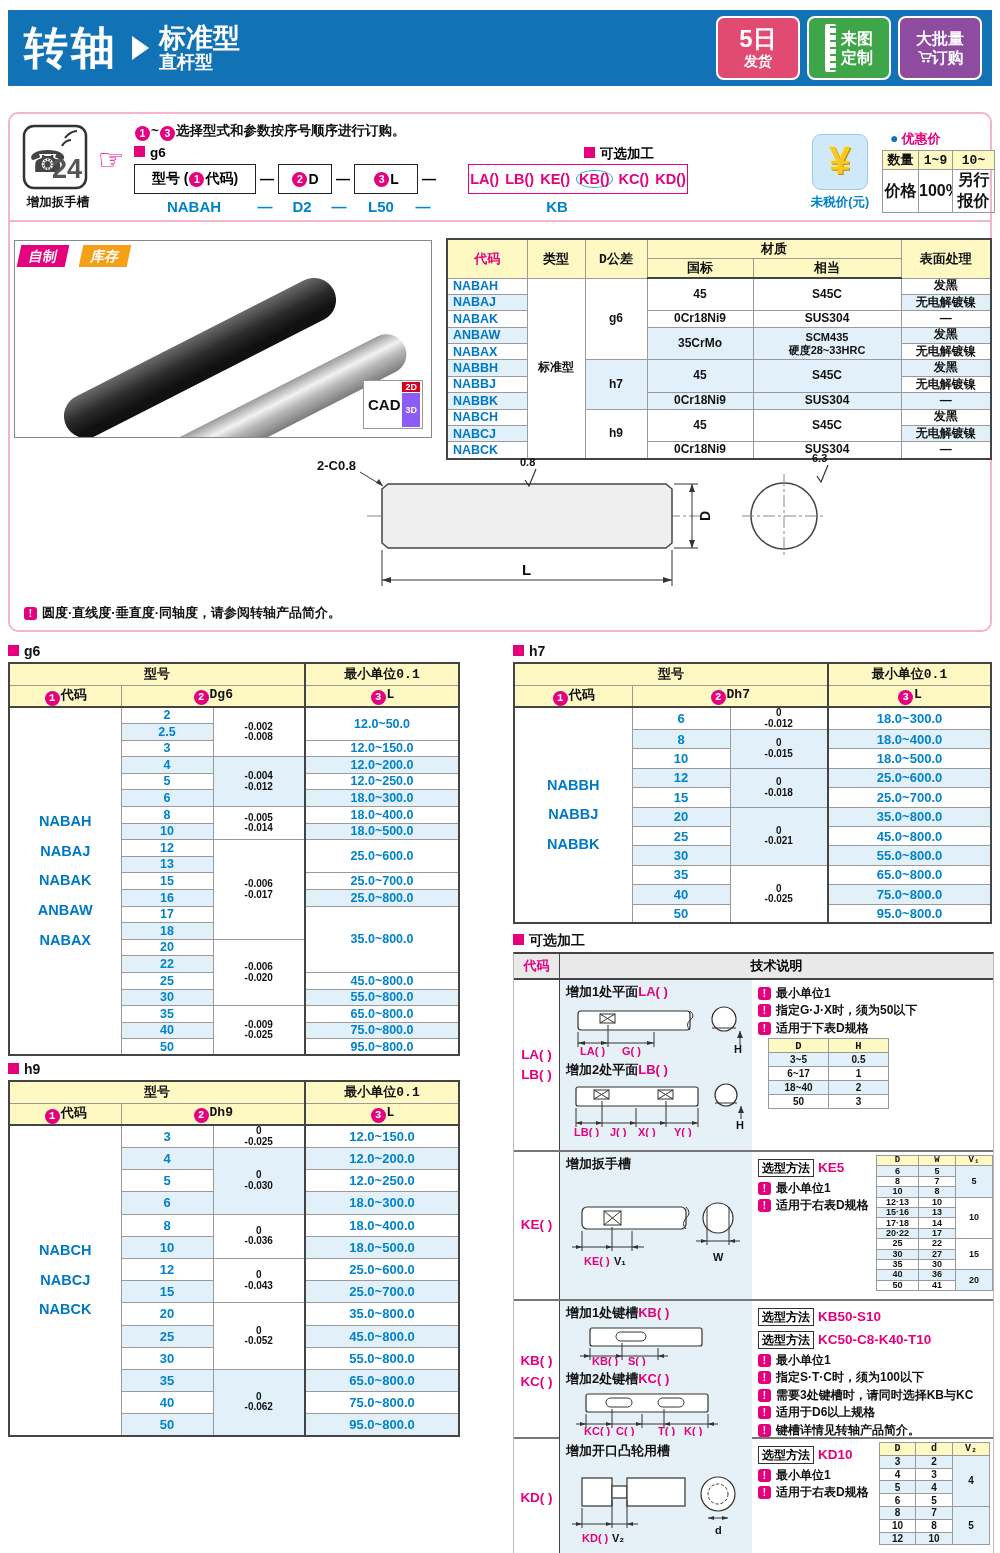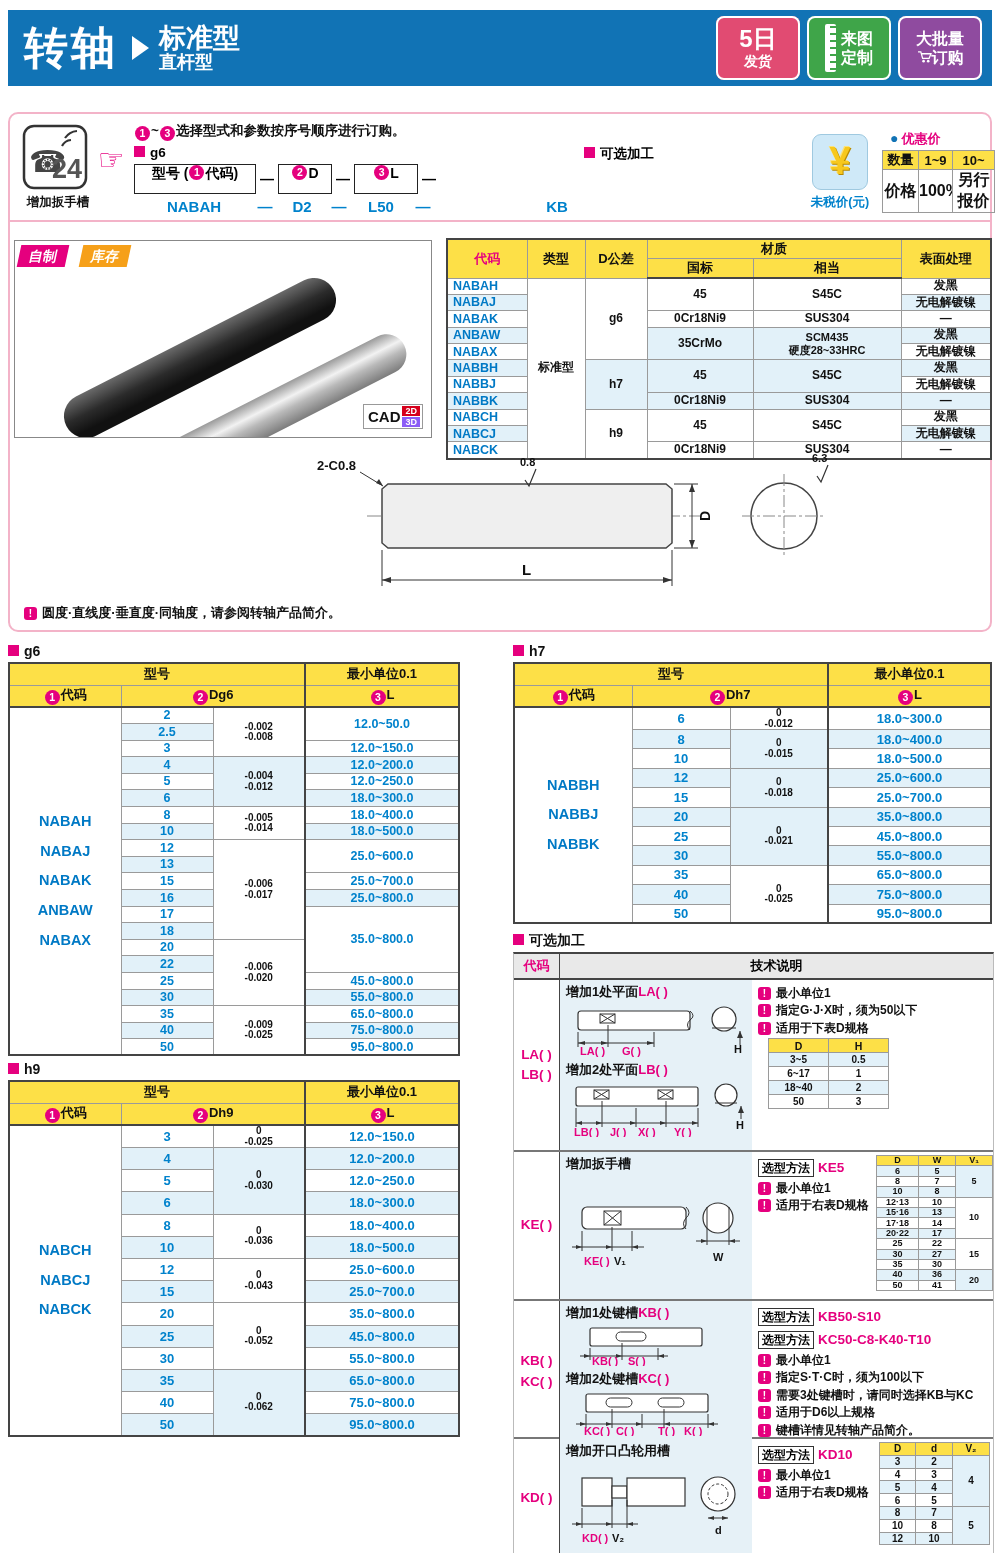--- a/index.html
+++ b/index.html
@@ -28,21 +28,21 @@
   .order-row{position:absolute;left:0;top:0;width:100%;height:106px;border-bottom:2px solid #f3b3c8;}
   .phone{position:absolute;left:12px;top:10px;}
   .phone-cap{position:absolute;left:0px;top:80px;width:96px;text-align:center;font-size:12.5px;font-weight:bold;color:#111;}
   .hand{position:absolute;left:88px;top:28px;color:#e5007e;font-size:30px;font-weight:bold;}
   .instr{position:absolute;left:124px;top:8px;font-size:13.5px;font-weight:bold;color:#111;}
   .numc{display:inline-block;width:15px;height:15px;line-height:15px;border-radius:50%;background:#e5007e;color:#fff;font-size:10.5px;font-weight:bold;text-align:center;margin:0 1px;vertical-align:-2px;}
   .sq{display:inline-block;width:11px;height:11px;background:#e5007e;margin-right:5px;}
   .series-lab{position:absolute;left:124px;top:31px;font-size:13.5px;font-weight:bold;}
   .opt-lab{position:absolute;left:574px;top:31px;font-size:13.5px;font-weight:bold;}
   .boxes{position:absolute;left:124px;top:50px;display:flex;align-items:center;}
-  .mbox1{border:1.5px solid #222;height:28px;display:flex;align-items:flex-start;justify-content:center;font-size:14px;font-weight:bold;background:#fff;}
+  .mbox1{border:1.5px solid #222;height:28px;display:flex;align-items:center;justify-content:center;font-size:14px;font-weight:bold;background:#fff;}
   .dashcell{width:22px;text-align:center;font-size:14px;font-weight:bold;}
   .optbox{border:1.5px solid #e5007e;height:28px;display:flex;align-items:center;justify-content:center;font-size:14.5px;font-weight:bold;color:#e5007e;gap:6px;margin-left:28px;}
   .circled{border:1.6px solid #29a8e0;border-radius:50%;padding:0 2px;}
   .example{position:absolute;left:124px;top:84px;display:flex;align-items:center;color:#0082cc;font-weight:bold;font-size:15px;}
   .example span{display:inline-block;text-align:center;}
   .ex1{width:120px;}.exd{width:22px;}.ex2{width:52px;}.ex3{width:62px;}.ex4{width:246px;}
   .yenbox{position:absolute;left:802px;top:20px;width:54px;height:54px;background:#cfe9f8;border:1px solid #9fc9e0;border-radius:9px;text-align:center;line-height:52px;font-size:38px;font-weight:bold;color:#f7c81d;text-shadow:1px 1px 0 #b98a00,-1px -1px 0 #fbe27a;}
   .yencap{position:absolute;left:788px;top:80px;width:84px;text-align:center;color:#0082cc;font-size:12.5px;font-weight:bold;}
   .pricehead{position:absolute;left:880px;top:16px;font-size:13px;font-weight:bold;color:#e5007e;}
   .pricehead .dot{color:#1173b5;font-size:14px;margin-right:3px;}
@@ -53,27 +53,27 @@
   .tag{position:absolute;top:4px;height:22px;line-height:22px;color:#fff;font-size:14px;font-weight:bold;padding:0 10px;transform:skewX(-12deg);}
   .tag1{left:4px;background:#e5007e;}
   .tag2{left:66px;background:#f6a019;color:#fff;}
   .rod{position:absolute;border-radius:22px;}
   .rod1{width:300px;height:44px;left:35px;top:95px;transform:rotate(-27deg);background:linear-gradient(180deg,#6a6a6a,#2b2b2b 45%,#111 80%);}
   .rod2{width:290px;height:40px;left:115px;top:150px;transform:rotate(-27deg);background:linear-gradient(180deg,#9a9a9a,#f2f2f2 35%,#b9b9b9 60%,#7c7c7c);}
   .cad{position:absolute;right:8px;bottom:8px;display:flex;align-items:center;border:1px solid #999;background:#fff;padding:1px 2px;}
   .cad .c{font-size:15px;font-weight:bold;color:#111;margin:0 2px;}
   .cad .dd{display:flex;flex-direction:column;gap:1px;}
   .cad .d2{background:#d6001c;color:#fff;font-size:9px;font-weight:bold;padding:0 3px;}
-  .cad .d3{background:#8b5cf6;color:#fff;font-size:9px;font-weight:bold;padding:0 3px;}
+  .cad .d3{background:#8b5cf6;color:#fff;font-size:9px;font-weight:bold;padding:12px 3px;}
 
   
   table.ctab{border-collapse:collapse;table-layout:fixed;}
   .ctab td,.ctab th{border:1px solid #9a9a9a;text-align:center;padding:0;white-space:pre-line;overflow:hidden;font-weight:bold;color:#111;}
   .ctab{border:2px solid #444;}
-  .ctab th{background:#fde047;font-size:13px;}
+  .ctab th{background:#fef9c3;font-size:13px;font-family:Liberation Mono, monospace;}
   .striped tr:nth-child(even){background:#e2f1f9;}
   .hdr2 tr:nth-child(2) th{border-bottom:2px solid #444;}
   .bl{border-left:2px solid #444 !important;margin-top:37px;}
   .mag{color:#e5007e !important;}
 
   
   .specwrap{position:absolute;left:436px;top:124px;}
   .spec td{font-size:12px;height:15.4px;line-height:1.15;}
   .spec tr:nth-child(1){height:19px;}.spec tr:nth-child(2){height:17px;}
   .spec .code{color:#0079c5;text-align:left;padding-left:5px;font-size:12.5px;background:transparent;}
@@ -194,20 +194,28 @@
         <div class="mbox1" style="width:52px">
           <span class="numc">2</span>
             <span>D</span>
         </div>
         <div class="dashcell">—</div>
         <div class="mbox1" style="width:62px">
           <span class="numc">3</span>
             <span>L</span>
         </div>
         <div class="dashcell">—</div>
+        <div class="optbox" style="width:218px">
+          <span>LA()</span>
+            <span>LB()</span>
+            <span>KE()</span>
+            <span class="circled">KB()</span>
+            <span>KC()</span>
+            <span>KD()</span>
+        </div>
       </div>
 
       <div class="example">
         <span class="ex1">NABAH</span>
         <span class="exd">—</span>
         <span class="ex2">D2</span>
         <span class="exd">—</span>
         <span class="ex3">L50</span>
         <span class="exd">—</span>
         <span class="ex4">KB</span>

